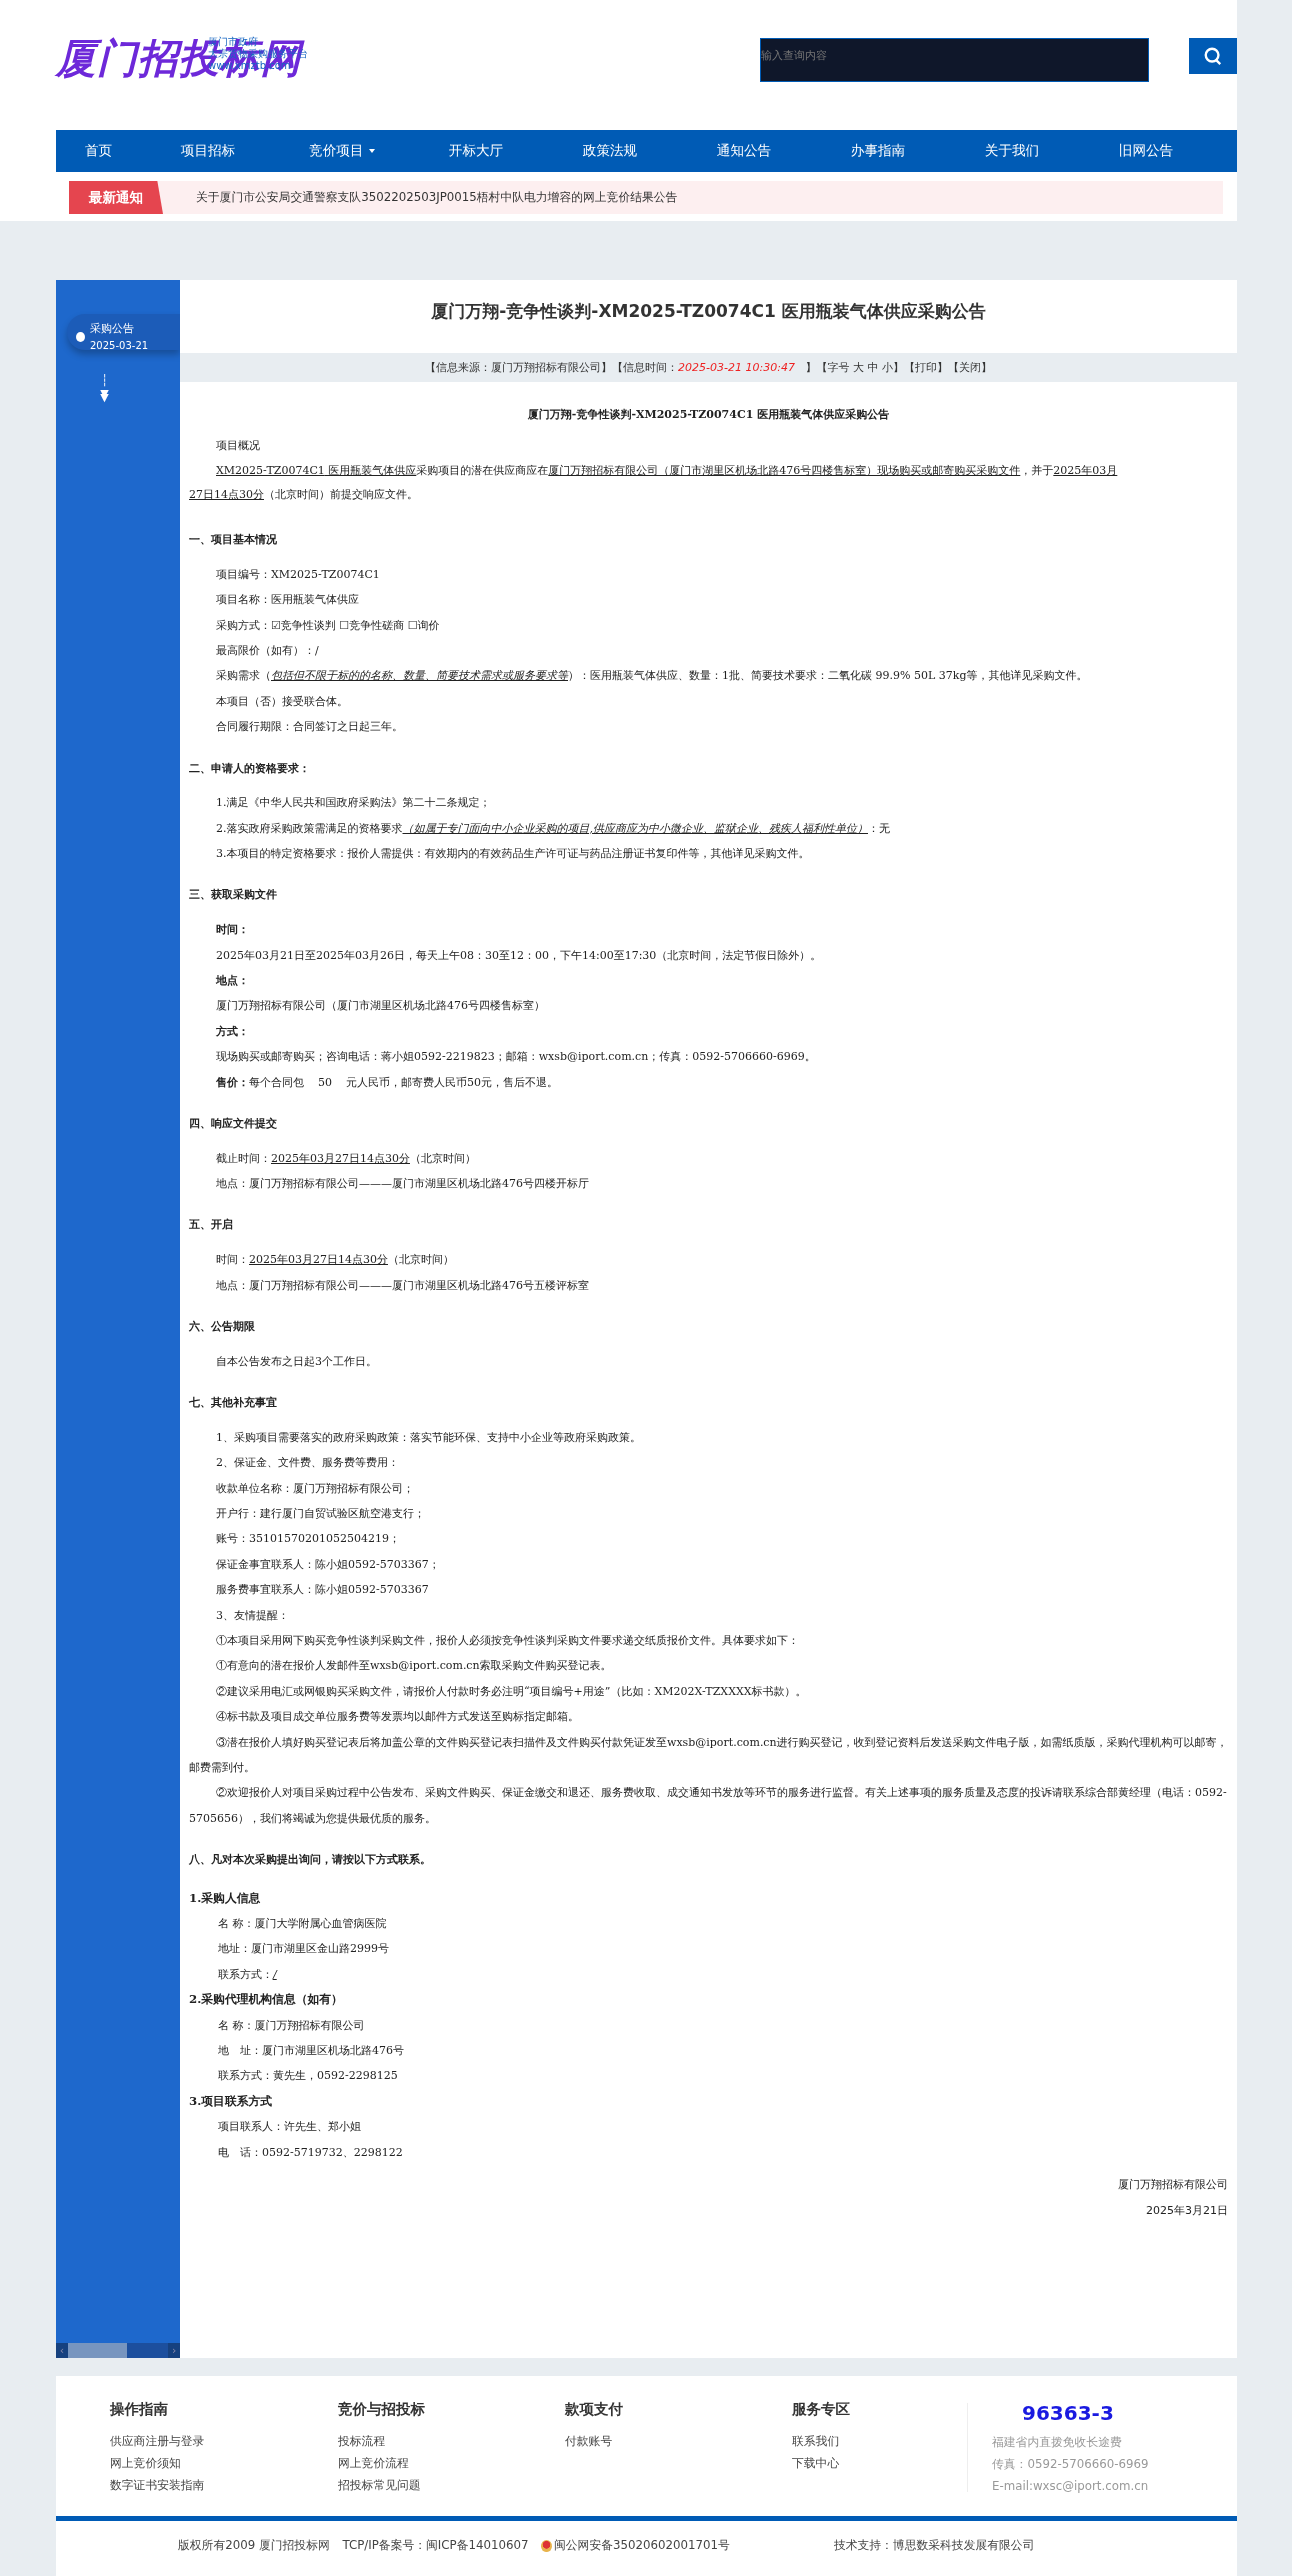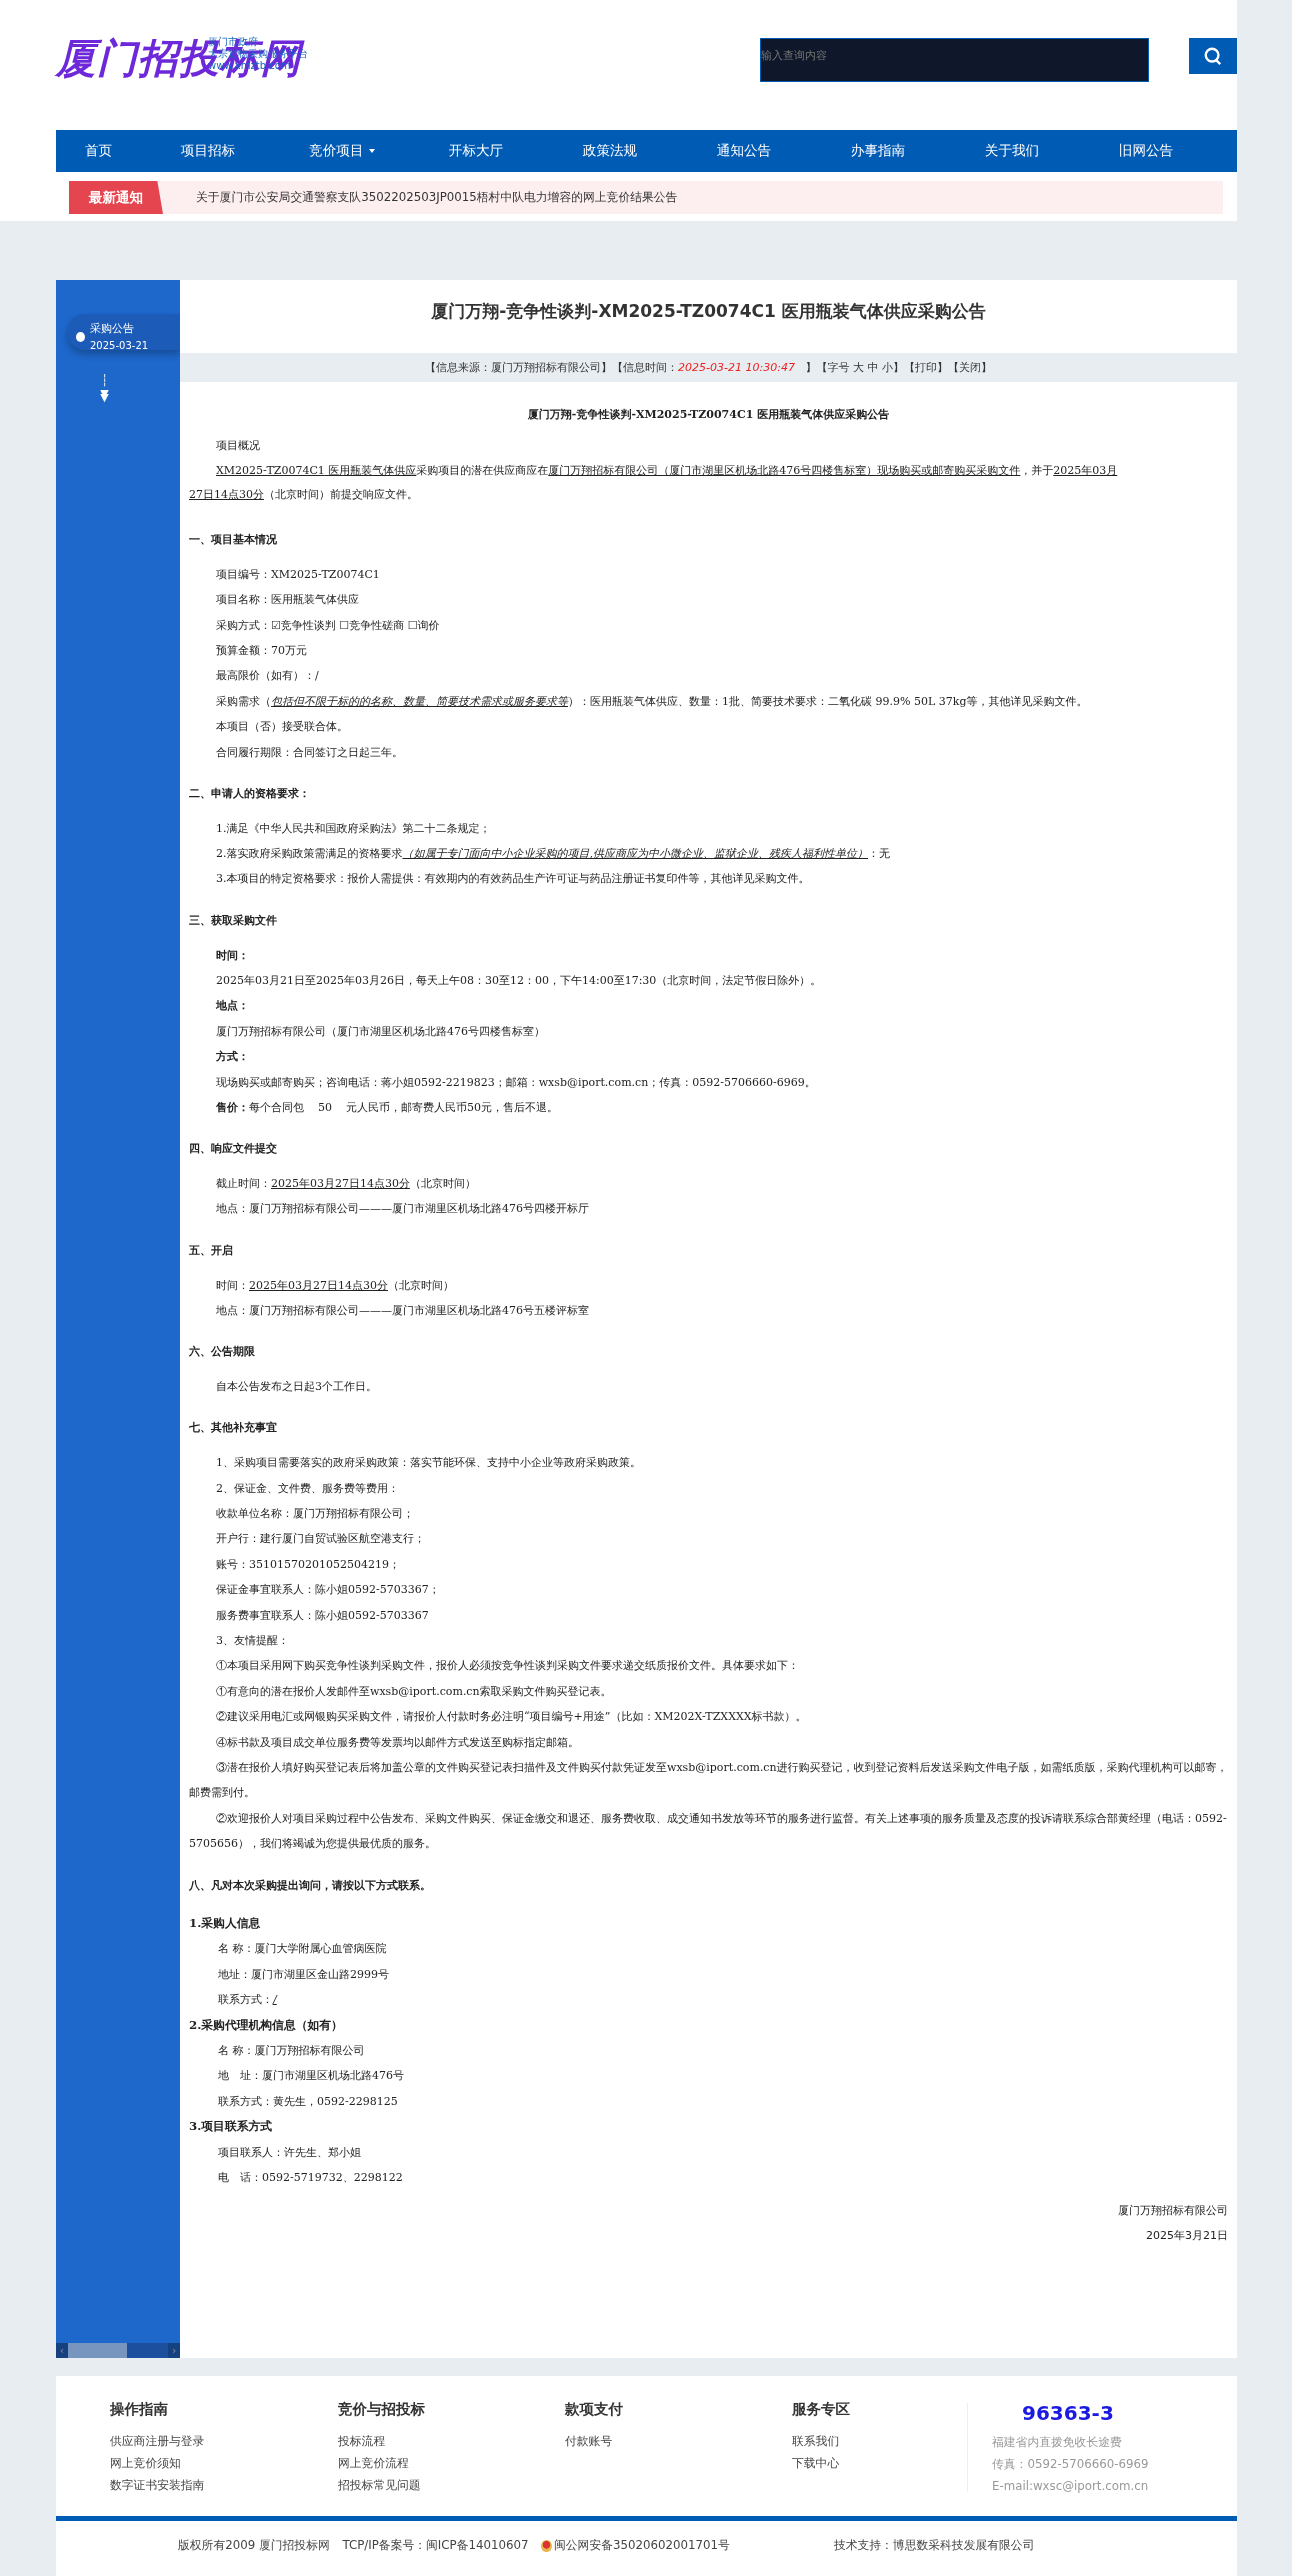--- a/index.html
+++ b/index.html
@@ -114,21 +114,20 @@
     <div class="p ind">项目概况</div>
     <div class="p ind">
       <span class="u">XM2025-TZ0074C1</span><span class="u"> 医用瓶装气体供应</span><span>采购项目的潜在供应商应在</span><span class="u">厦门万翔招标有限公司（厦门市湖里区机场北路476号四楼售标室）现场购买或邮寄购买采购文件</span><span>，并于</span><span class="u">2025年03月</span>
     </div>
     <div class="p" style="margin-top:-1.8px"><span class="u">27日14点30分</span><span>（北京时间）前提交响应文件。</span></div>
 
     <div class="sec" style="margin-top:23.6px">一、项目基本情况</div>
     <div class="p ind">项目编号：XM2025-TZ0074C1</div>
     <div class="p ind">项目名称：医用瓶装气体供应</div>
     <div class="p ind">采购方式：☑竞争性谈判 ☐竞争性磋商 ☐询价</div>
-    <div class="p ind">预算金额：70万元</div>
     <div class="p ind">最高限价（如有）：/</div>
     <div class="p ind"><span>采购需求（</span><span class="u it">包括但不限于标的的名称、数量、简要技术需求或服务要求等</span><span>）：医用瓶装气体供应、数量：1批、简要技术要求：二氧化碳 99.9% 50L 37kg等，其他详见采购文件。</span></div>
     <div class="p ind">本项目（否）接受联合体。</div>
     <div class="p ind">合同履行期限：合同签订之日起三年。</div>
 
     <div class="sec">二、申请人的资格要求：</div>
     <div class="p ind">1.满足《中华人民共和国政府采购法》第二十二条规定；</div>
     <div class="p ind"><span>2.落实政府采购政策需满足的资格要求</span><span class="u it">（如属于专门面向中小企业采购的项目,供应商应为中小微企业、监狱企业、残疾人福利性单位）</span><span>：无</span></div>
     <div class="p ind">3.本项目的特定资格要求：报价人需提供：有效期内的有效药品生产许可证与药品注册证书复印件等，其他详见采购文件。</div>
 

